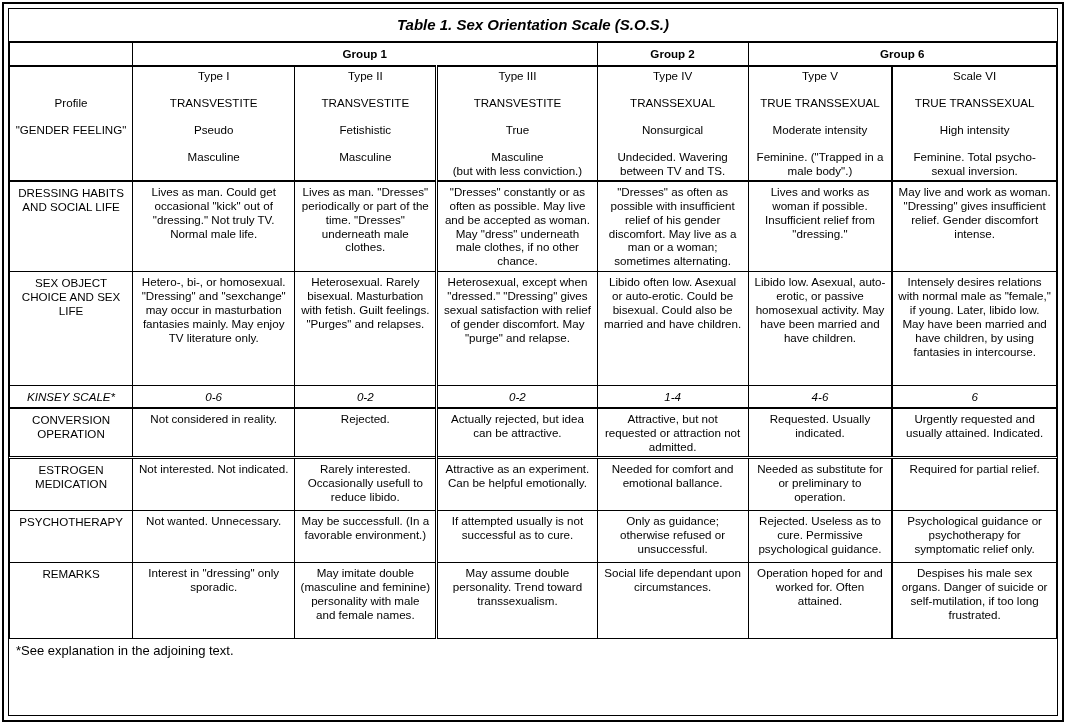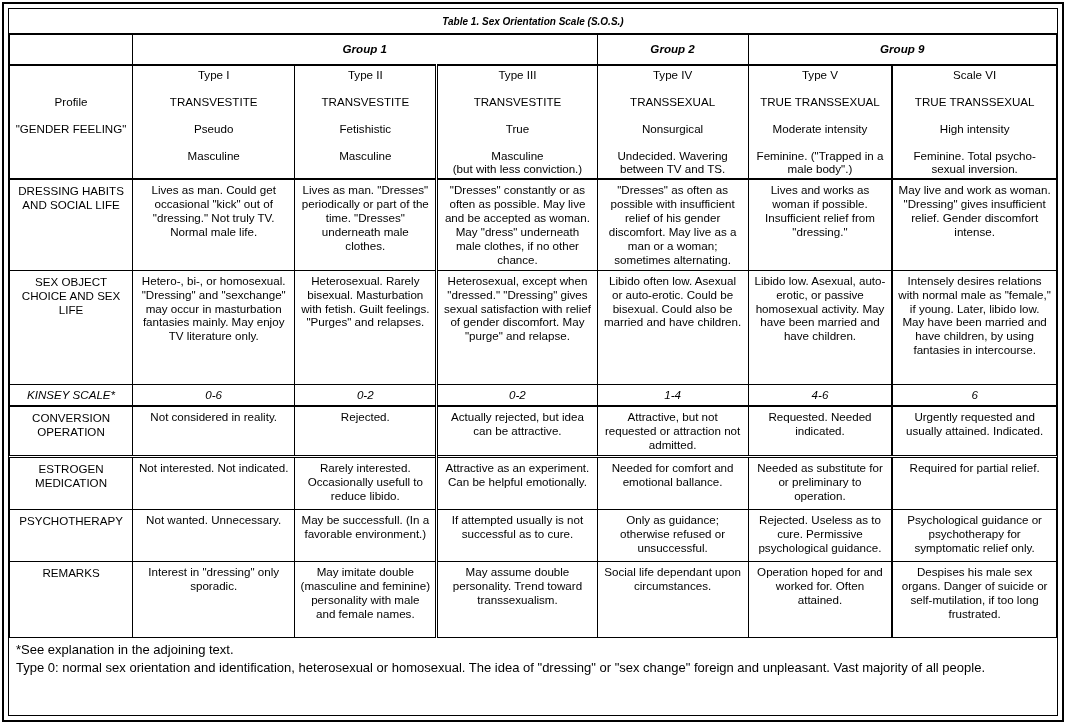--- a/index.html
+++ b/index.html
@@ -13,34 +13,34 @@
     margin: 2px; border: 2px solid #000; padding: 4px;
     width: 1062px; height: 720px;
   }
   .frame-inner {
     border: 1px solid #000; width: 100%; height: 100%;
     display: flex; flex-direction: column; overflow: hidden;
   }
   .title-block {
     border-bottom: 1px solid #000;
     text-align: center; font-weight: bold; font-style: italic;
-    font-size: 10px; line-height: 1.5; padding: 5px 0 4px;
+    font-size: 15px; line-height: 1.5; padding: 5px 0 4px;
   }
   table.sos {
     width: 100%; border-collapse: collapse; table-layout: fixed;
   }
   td {
     border: 1px solid #000;
     font-size: 11.6px; line-height: 1.2;
     text-align: center; vertical-align: top;
     padding: 3px 5px;
     white-space: pre-line;
     word-wrap: break-word;
   }
-  tr.row-group { height: 30px; font-style: italic; }
+  tr.row-group { height: 24px; }
   tr.row-group td {
     border-bottom: 2px solid #000; font-weight: bold;
     vertical-align: middle; padding: 2px;
   }
   tr.row-profile { height: 110px; }
   tr.row-profile td { border-bottom: 2px solid #000; padding: 2px 4px; }
   .ps { min-height: 27px; }
   tr.row-dressing { height: 68px; }
   tr.row-sexobject { height: 114px; }
   tr.row-kinsey { height: 22px; }
@@ -79,21 +79,21 @@
           <col class="w3">
         <col class="w4">
           <col class="w5">
           <col class="w6">
       </colgroup>
       <tbody id="sos-body">
           <tr class="row-group">
             <td class="corner-cell"></td>
             <td colspan="3">Group 1</td>
             <td colspan="1">Group 2</td>
-            <td colspan="2">Group 9</td>
+            <td colspan="2">Group 6</td>
           </tr>
           <tr class="row-profile">
             <td class="label-cell"><div class="ps"></div><div class="ps">Profile</div><div class="ps">"GENDER FEELING"</div></td>
             <td class="tcol-1"><div class="ps">Type I</div><div class="ps">TRANSVESTITE</div><div class="ps">Pseudo</div><div class="ps">Masculine</div></td>
             <td class="tcol-2"><div class="ps">Type II</div><div class="ps">TRANSVESTITE</div><div class="ps">Fetishistic</div><div class="ps">Masculine</div></td>
             <td class="tcol-3"><div class="ps">Type III</div><div class="ps">TRANSVESTITE</div><div class="ps">True</div><div class="ps">Masculine
 (but with less conviction.)</div></td>
             <td class="tcol-4"><div class="ps">Type IV</div><div class="ps">TRANSSEXUAL</div><div class="ps">Nonsurgical</div><div class="ps">Undecided. Wavering between TV and TS.</div></td>
             <td class="tcol-5"><div class="ps">Type V</div><div class="ps">TRUE TRANSSEXUAL</div><div class="ps">Moderate intensity</div><div class="ps">Feminine. ("Trapped in a male body".)</div></td>
             <td class="tcol-6"><div class="ps">Scale VI</div><div class="ps">TRUE TRANSSEXUAL</div><div class="ps">High intensity</div><div class="ps">Feminine. Total psycho-sexual inversion.</div></td>
@@ -124,21 +124,21 @@
             <td class="tcol-4">1-4</td>
             <td class="tcol-5">4-6</td>
             <td class="tcol-6">6</td>
           </tr>
           <tr class="row-conversion">
             <td class="label-cell">CONVERSION OPERATION</td>
             <td class="tcol-1">Not considered in reality.</td>
             <td class="tcol-2">Rejected.</td>
             <td class="tcol-3">Actually rejected, but idea can be attractive.</td>
             <td class="tcol-4">Attractive, but not requested or attraction not admitted.</td>
-            <td class="tcol-5">Requested. Needed indicated.</td>
+            <td class="tcol-5">Requested. Usually indicated.</td>
             <td class="tcol-6">Urgently requested and usually attained. Indicated.</td>
           </tr>
           <tr class="row-estrogen">
             <td class="label-cell">ESTROGEN MEDICATION</td>
             <td class="tcol-1">Not interested. Not indicated.</td>
             <td class="tcol-2">Rarely interested. Occasionally usefull to reduce libido.</td>
             <td class="tcol-3">Attractive as an experiment. Can be helpful emotionally.</td>
             <td class="tcol-4">Needed for comfort and emotional ballance.</td>
             <td class="tcol-5">Needed as substitute for or preliminary to operation.</td>
             <td class="tcol-6">Required for partial relief.</td>
@@ -159,17 +159,16 @@
             <td class="tcol-3">May assume double personality. Trend toward transsexualism.</td>
             <td class="tcol-4">Social life dependant upon circumstances.</td>
             <td class="tcol-5">Operation hoped for and worked for. Often attained.</td>
             <td class="tcol-6">Despises his male sex organs. Danger of suicide or self-mutilation, if too long frustrated.</td>
           </tr>
         </tbody>
     </table>
 
     <div class="footnote">
       <div>*See explanation in the adjoining text.</div>
-      <div>Type 0: normal sex orientation and identification, heterosexual or homosexual. The idea of "dressing" or "sex change" foreign and unpleasant. Vast majority of all people.</div>
     </div>
 
   </div>
 </div>
 
 </body></html>

